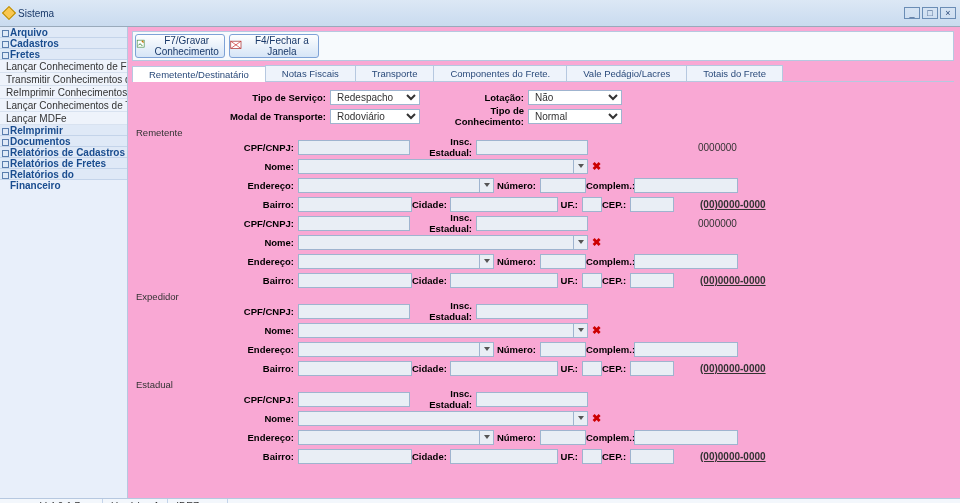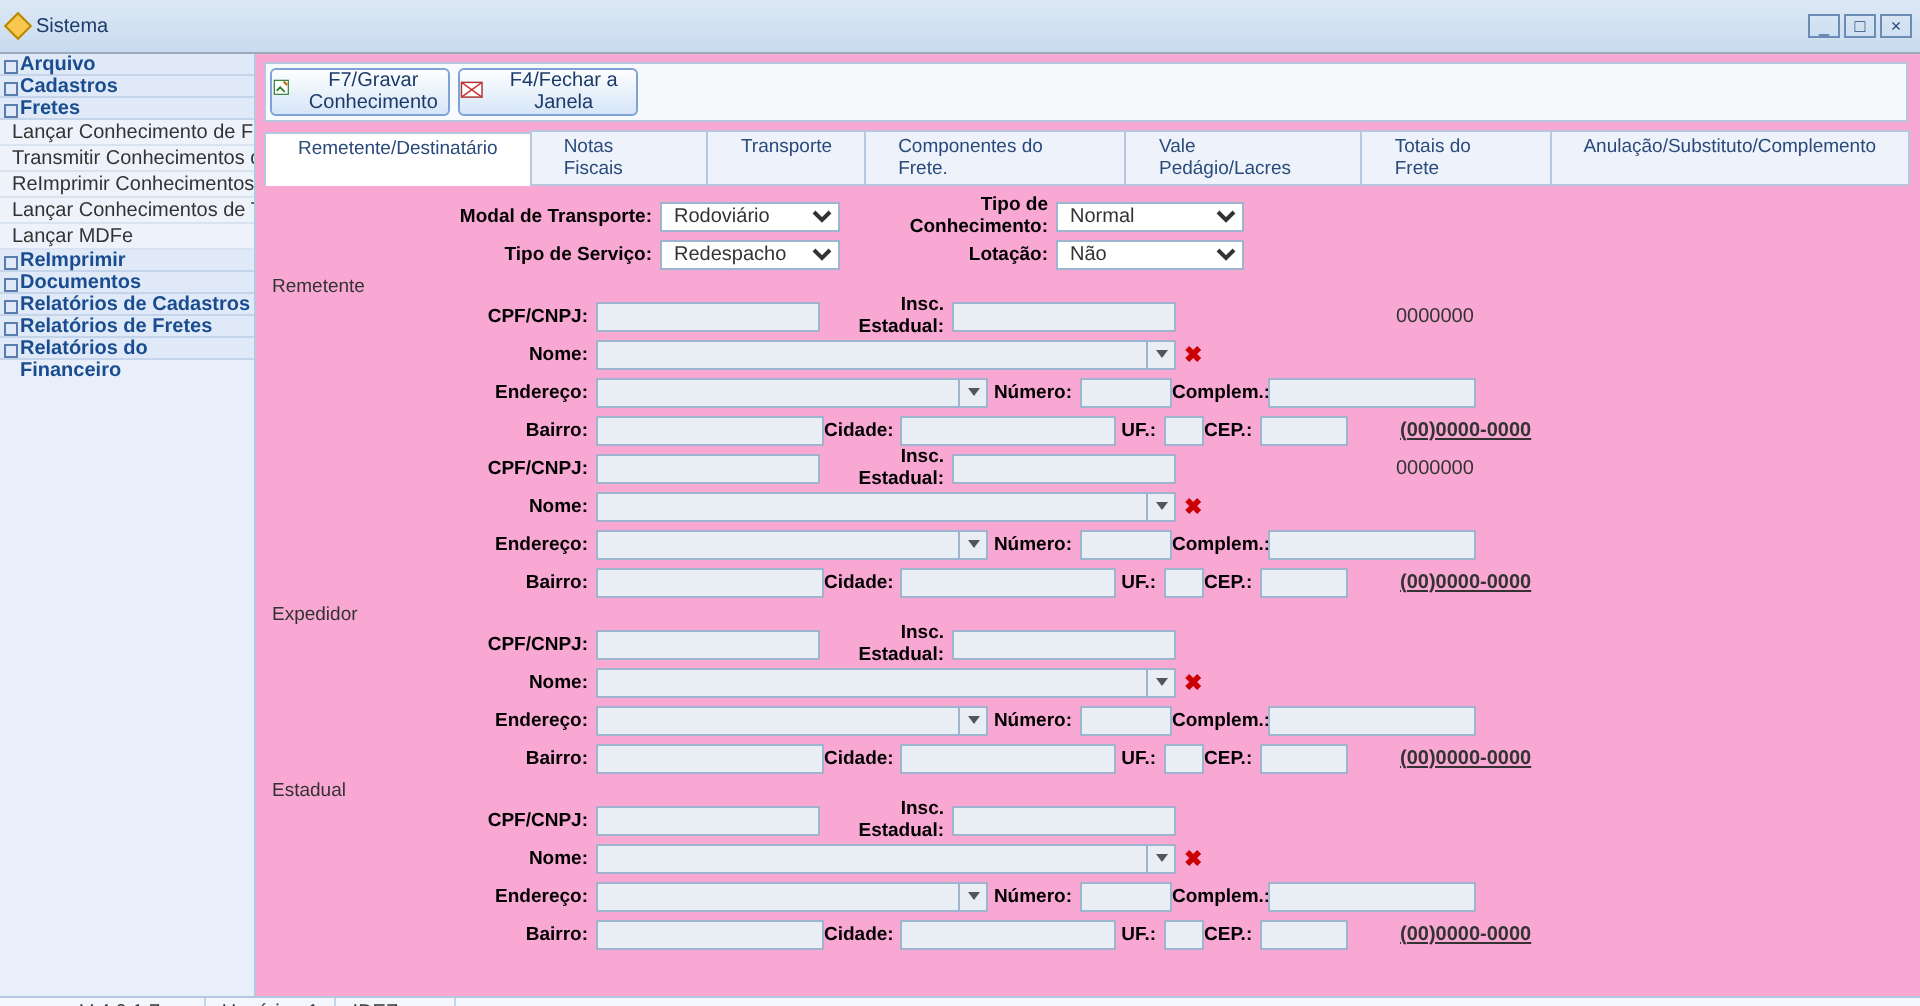--- a/index.html
+++ b/index.html
@@ -87,35 +87,34 @@
       </div>
     </div>
 
     <div class="tabs" id="tabs">
         <div class="tab active">Remetente/Destinatário</div>
         <div class="tab">Notas Fiscais</div>
         <div class="tab">Transporte</div>
         <div class="tab">Componentes do Frete.</div>
         <div class="tab">Vale Pedágio/Lacres</div>
         <div class="tab">Totais do Frete</div>
-        <div class="tab">Anulação/Substituto/Complemento</div>
       </div>
 
     <div class="form">
+      <div class="row">
+        <span class="lbl" style="width:198px">Tipo de Serviço:</span>
+        <select class="sel" style="width:90px"><option>Redespacho</option></select>
+        <span class="lbl" style="width:108px">Lotação:</span>
+        <select class="sel" style="width:94px"><option>Não</option></select>
+      </div>
       <div class="row">
         <span class="lbl" style="width:198px">Modal de Transporte:</span>
         <select class="sel" style="width:90px"><option>Rodoviário</option></select>
         <span class="lbl" style="width:108px">Tipo de Conhecimento:</span>
         <select class="sel" style="width:94px"><option>Normal</option></select>
-      </div>
-      <div class="row">
-        <span class="lbl" style="width:198px">Tipo de Serviço:</span>
-        <select class="sel" style="width:90px"><option>Redespacho</option></select>
-        <span class="lbl" style="width:108px">Lotação:</span>
-        <select class="sel" style="width:94px"><option>Não</option></select>
       </div>
 
       <div id="sections">
           <div class="group-title">Remetente</div>
           <div class="row">
             <span class="lbl w1">CPF/CNPJ:</span>
             <input class="txt" style="width: 112px;">
             <span class="lbl" style="width:66px">Insc. Estadual:</span>
             <input class="txt" style="width: 112px;">
             <span class="code" style="margin-left:110px">0000000</span>

